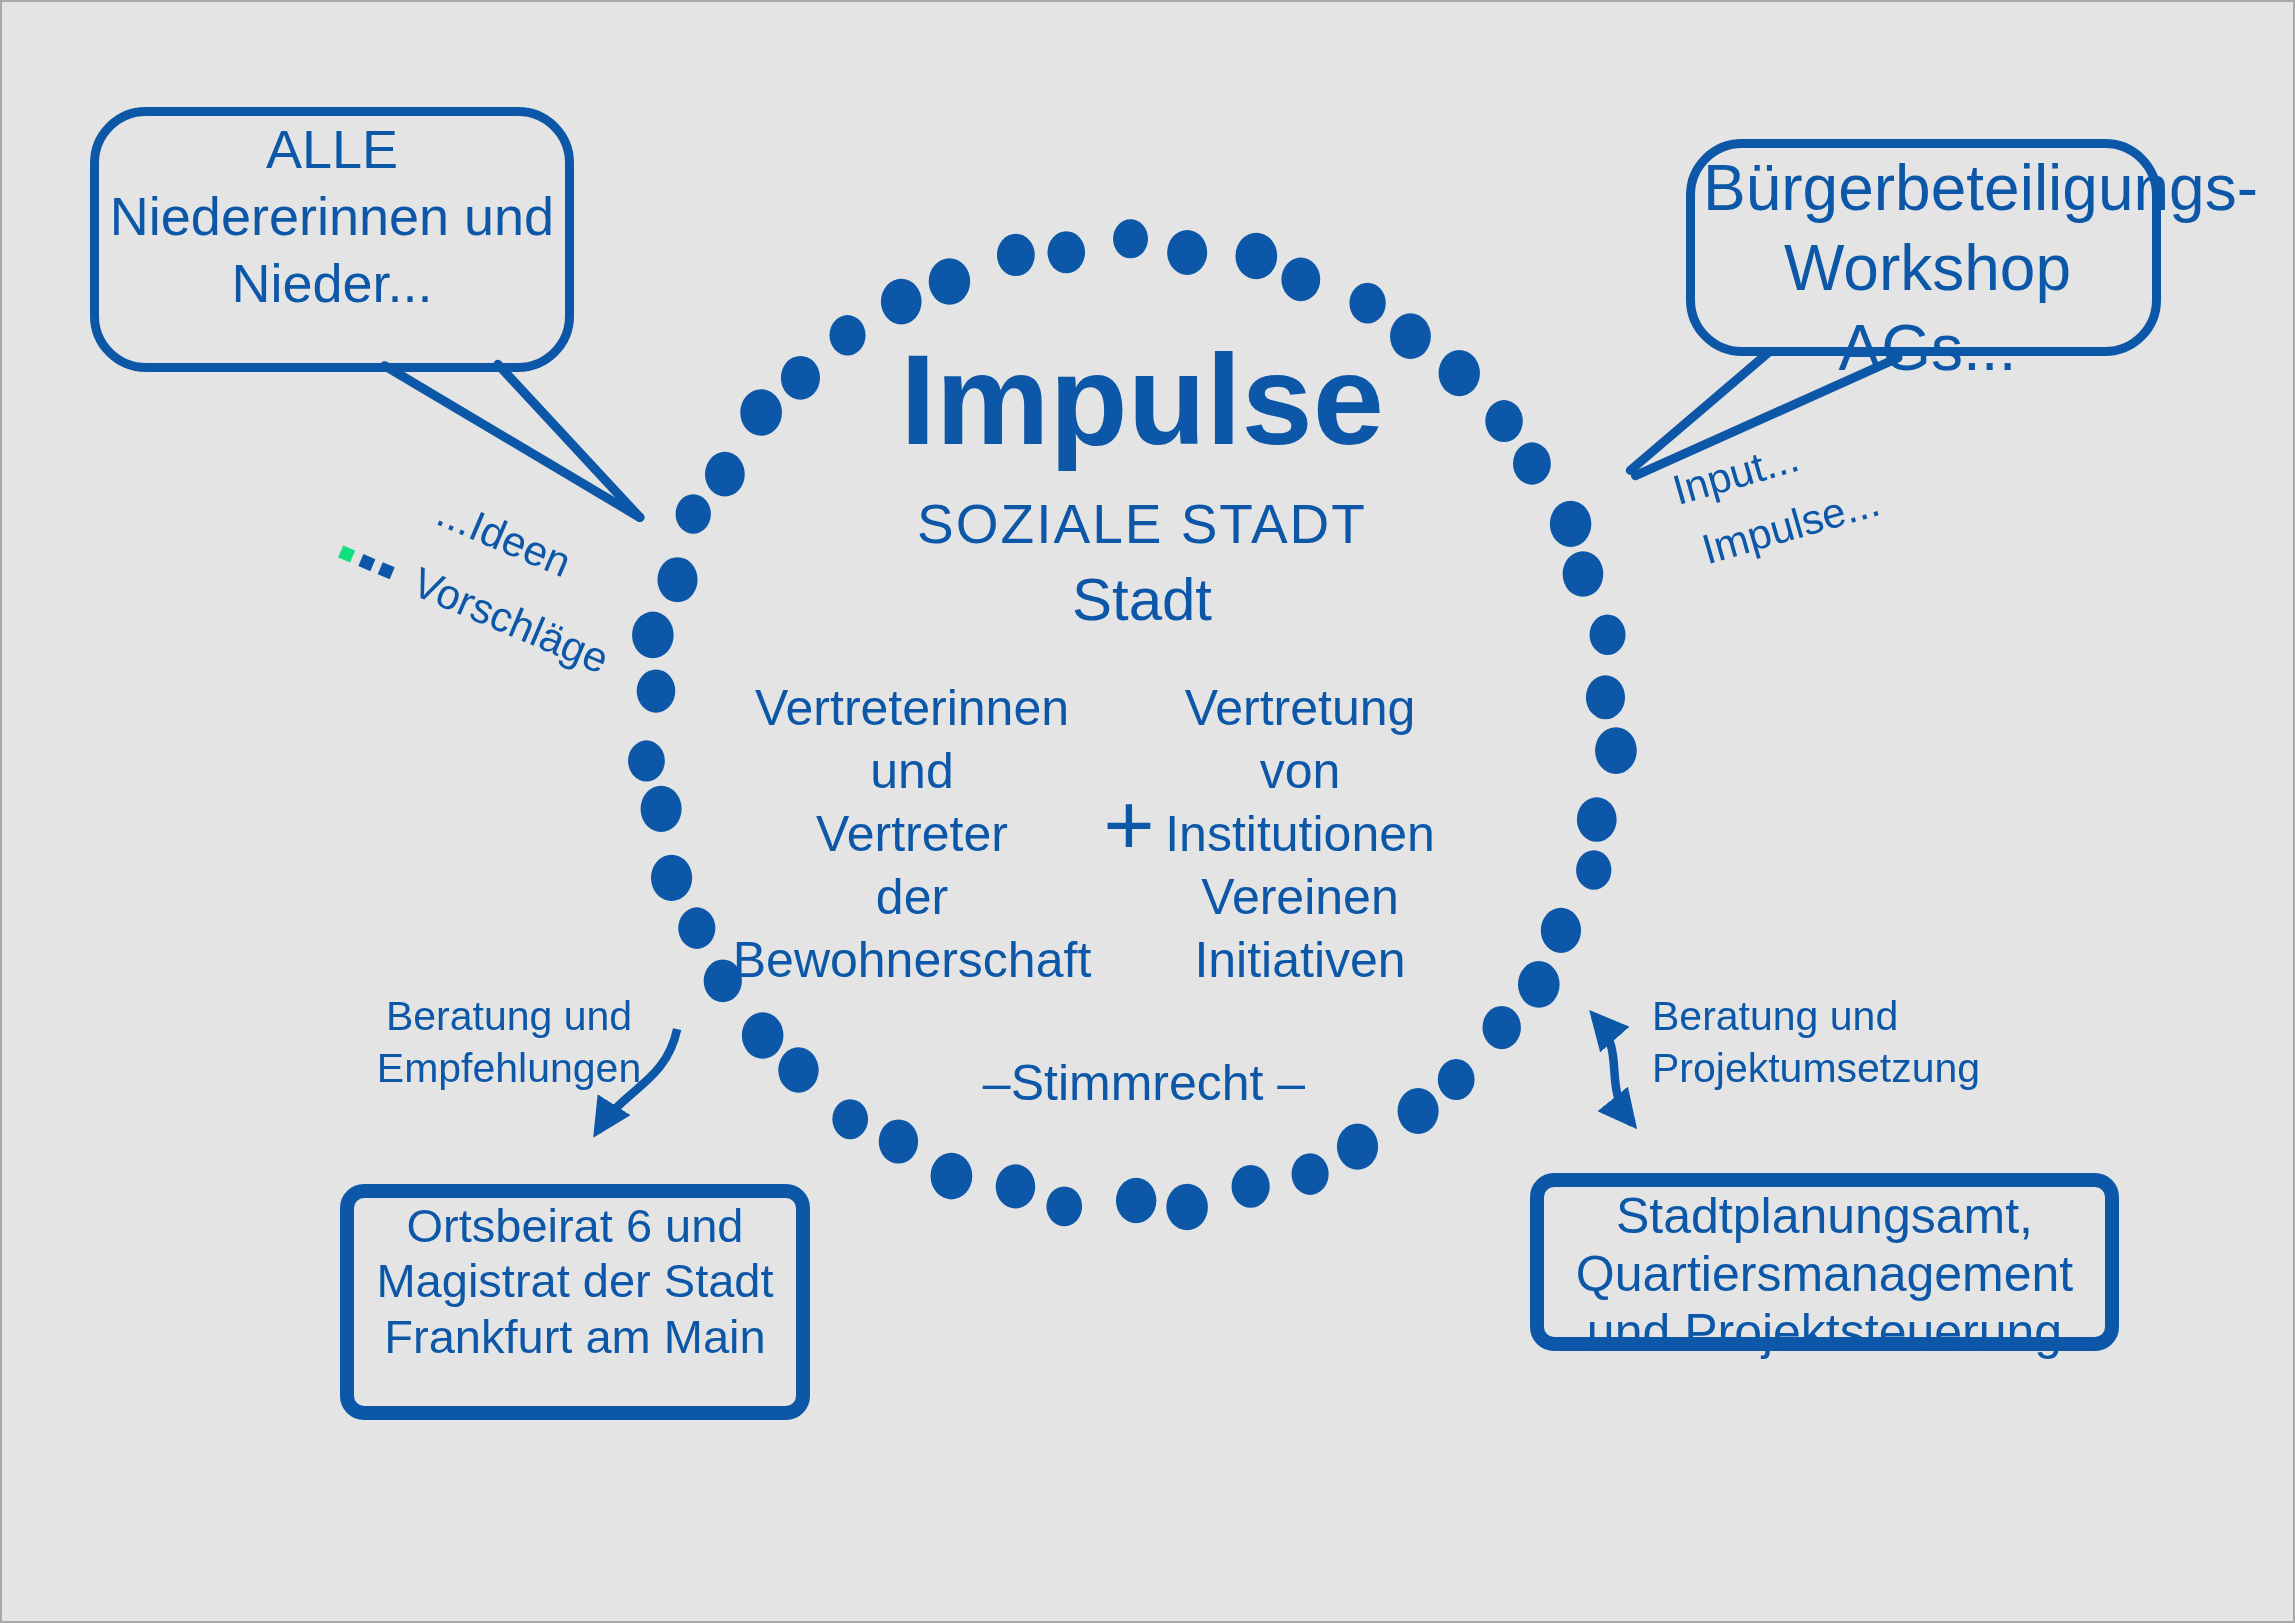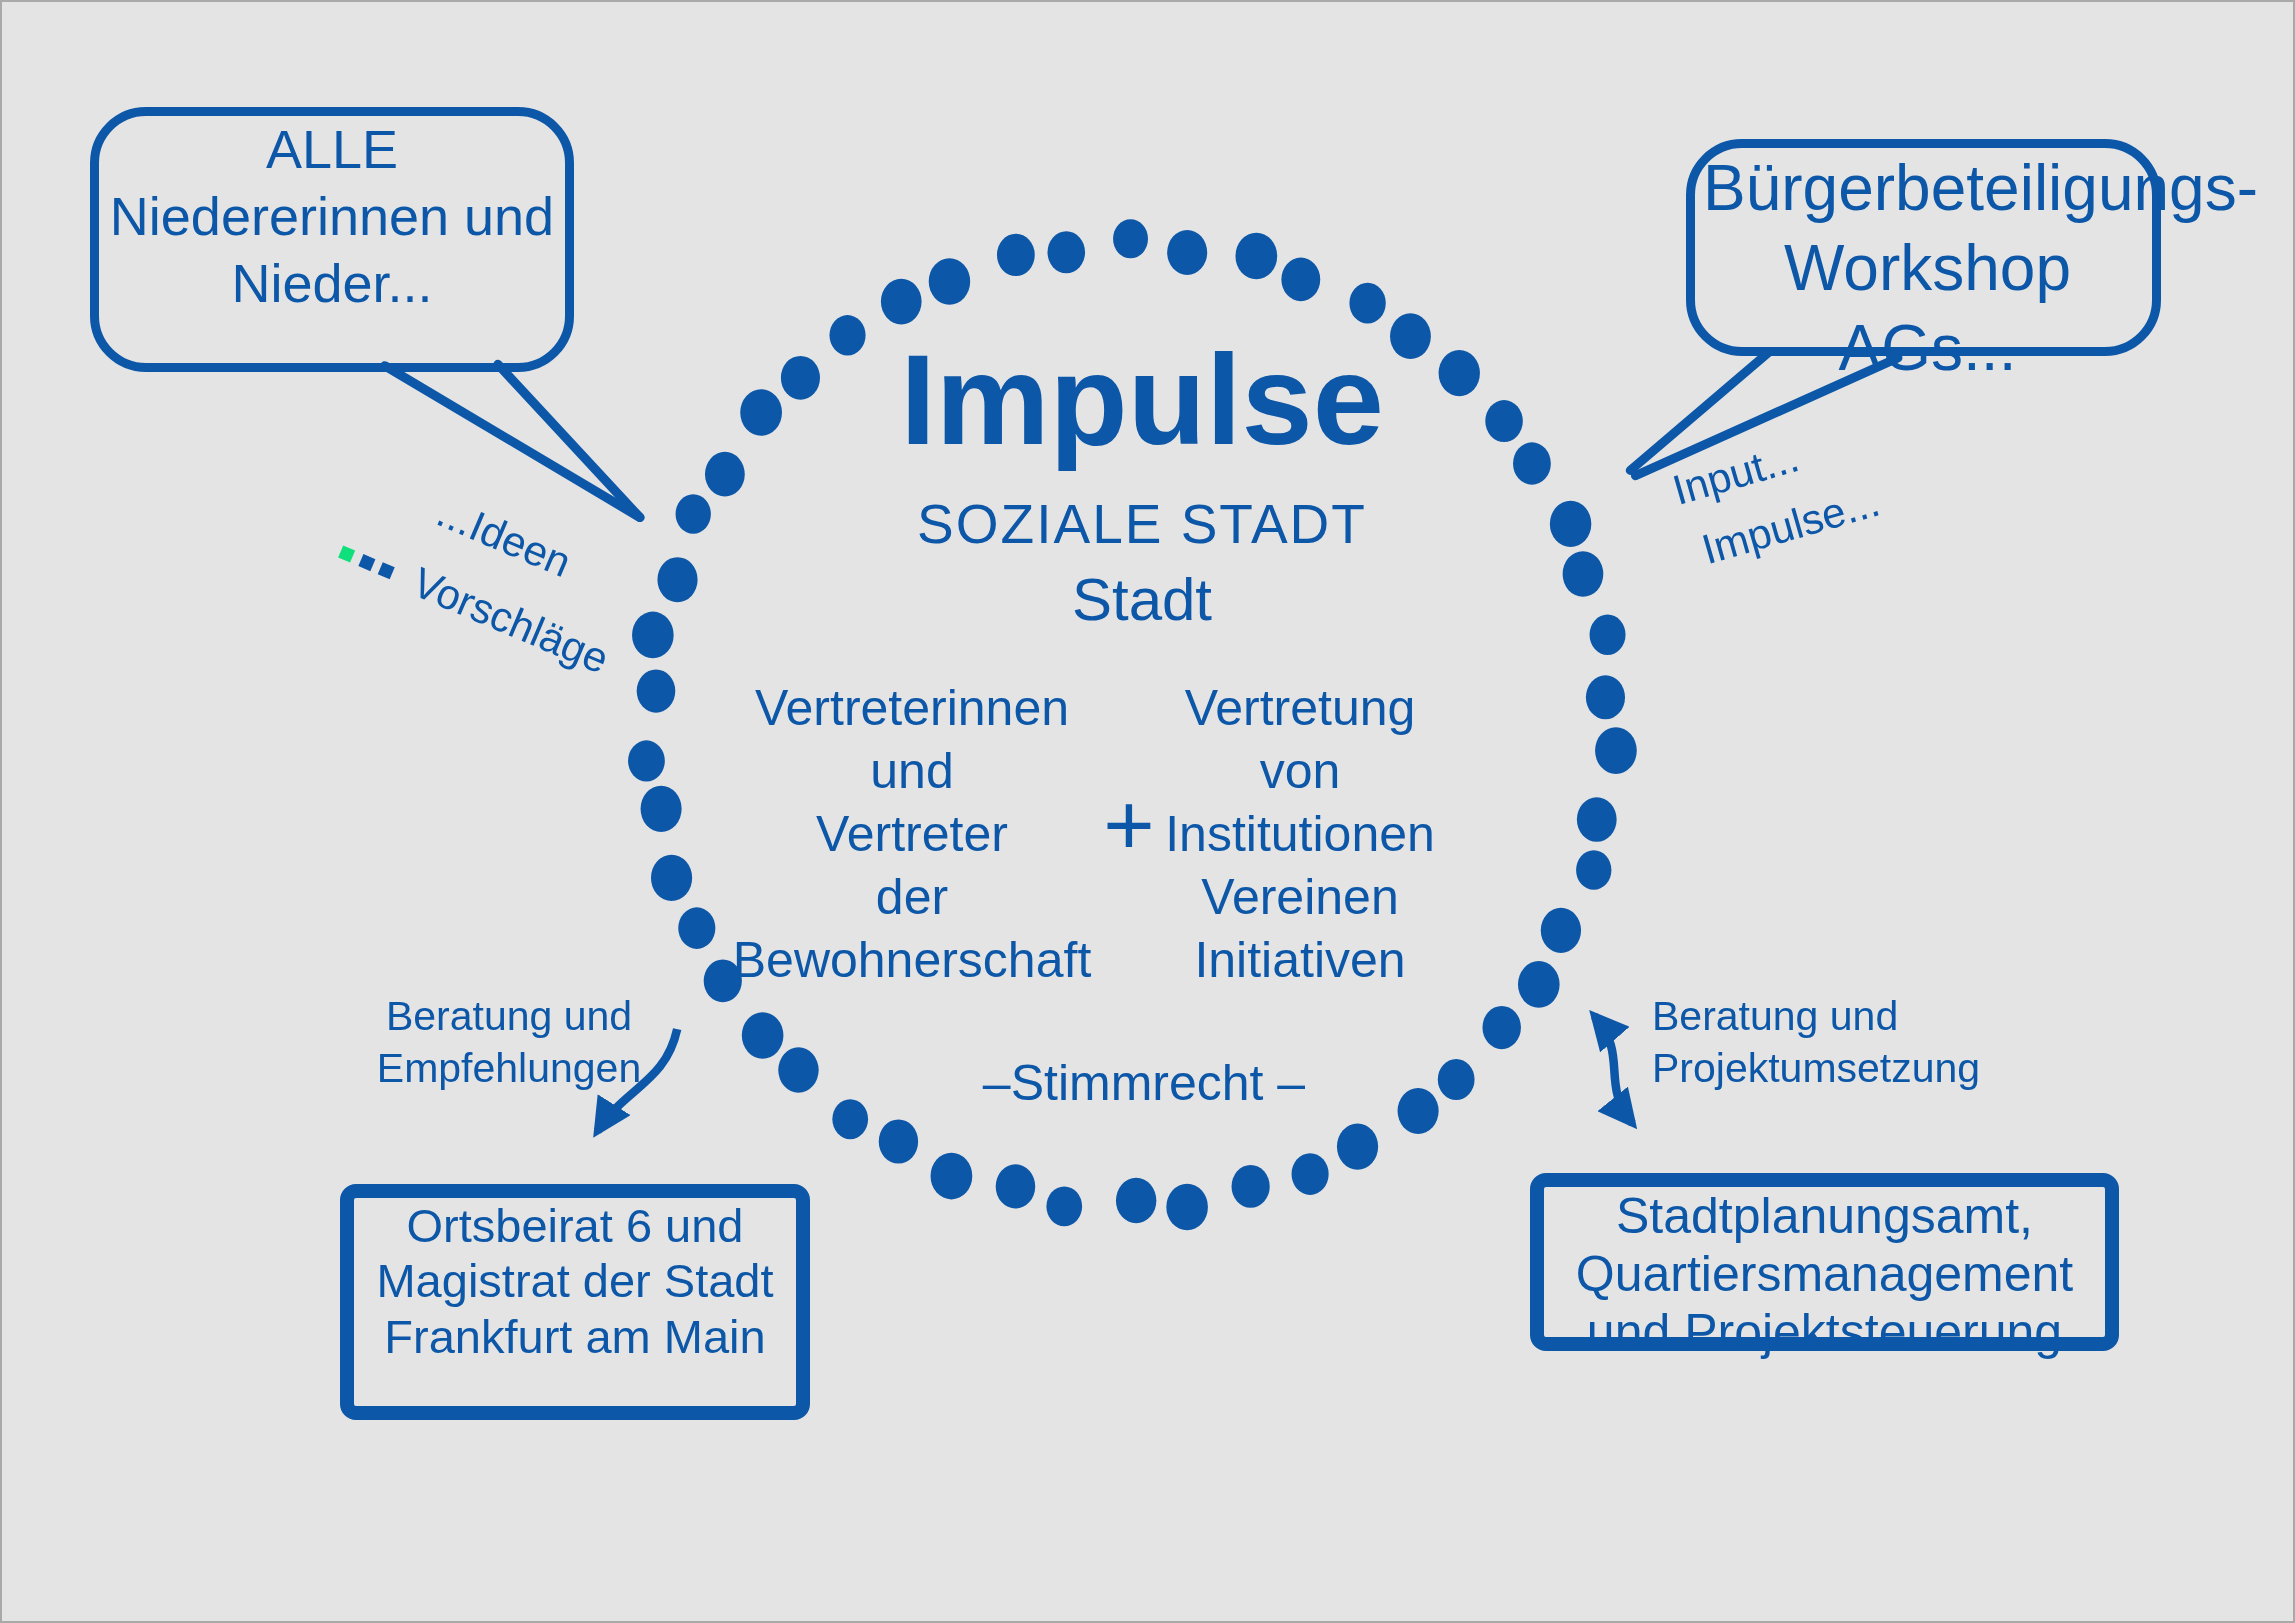--- a/index.html
+++ b/index.html
@@ -21,21 +21,21 @@
   .flow-arrow{stroke:var(--accent);stroke-width:13;fill:none;stroke-linecap:butt;}
   .ahp{fill:var(--accent);}
 
   .bubble{
     position:absolute;
     border:9.2px solid var(--accent);
     border-radius:56px;
     display:flex;align-items:flex-start;justify-content:center;
     text-align:center;
   }
-  .bubble.thick{border-width:14.4px;border-radius:16px;}
+  .bubble.thick{border-width:14.4px;border-radius:24px;}
   .bubble-text{width:100%;}
 
   .bubble-top-left{left:88px;top:105px;width:484px;height:265px;font-size:54px;line-height:1.24;}
   .bubble-top-right{left:1684px;top:137px;width:475px;height:217px;font-size:64px;line-height:1.25;padding-left:8px;}
   .bubble-bottom-left{left:338px;top:1182px;width:470px;height:236px;font-size:47px;line-height:1.18;}
   .bubble-bottom-right{left:1528px;top:1171px;width:589px;height:178px;font-size:50px;line-height:1.16;}
 
   .center-title{
     position:absolute;left:1140px;top:337px;transform:translateX(-50%);
     text-align:center;white-space:nowrap;

